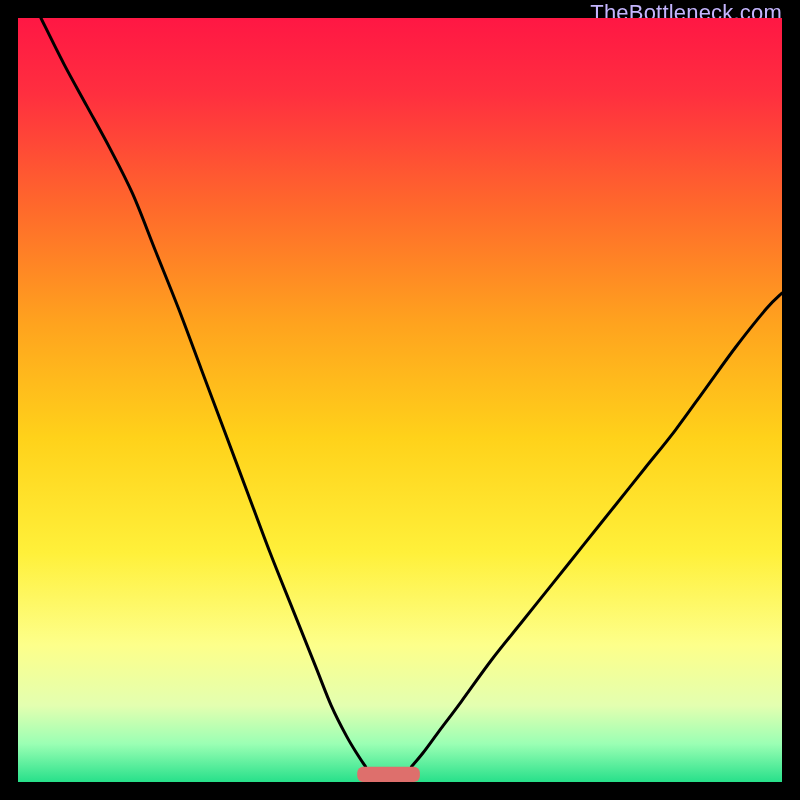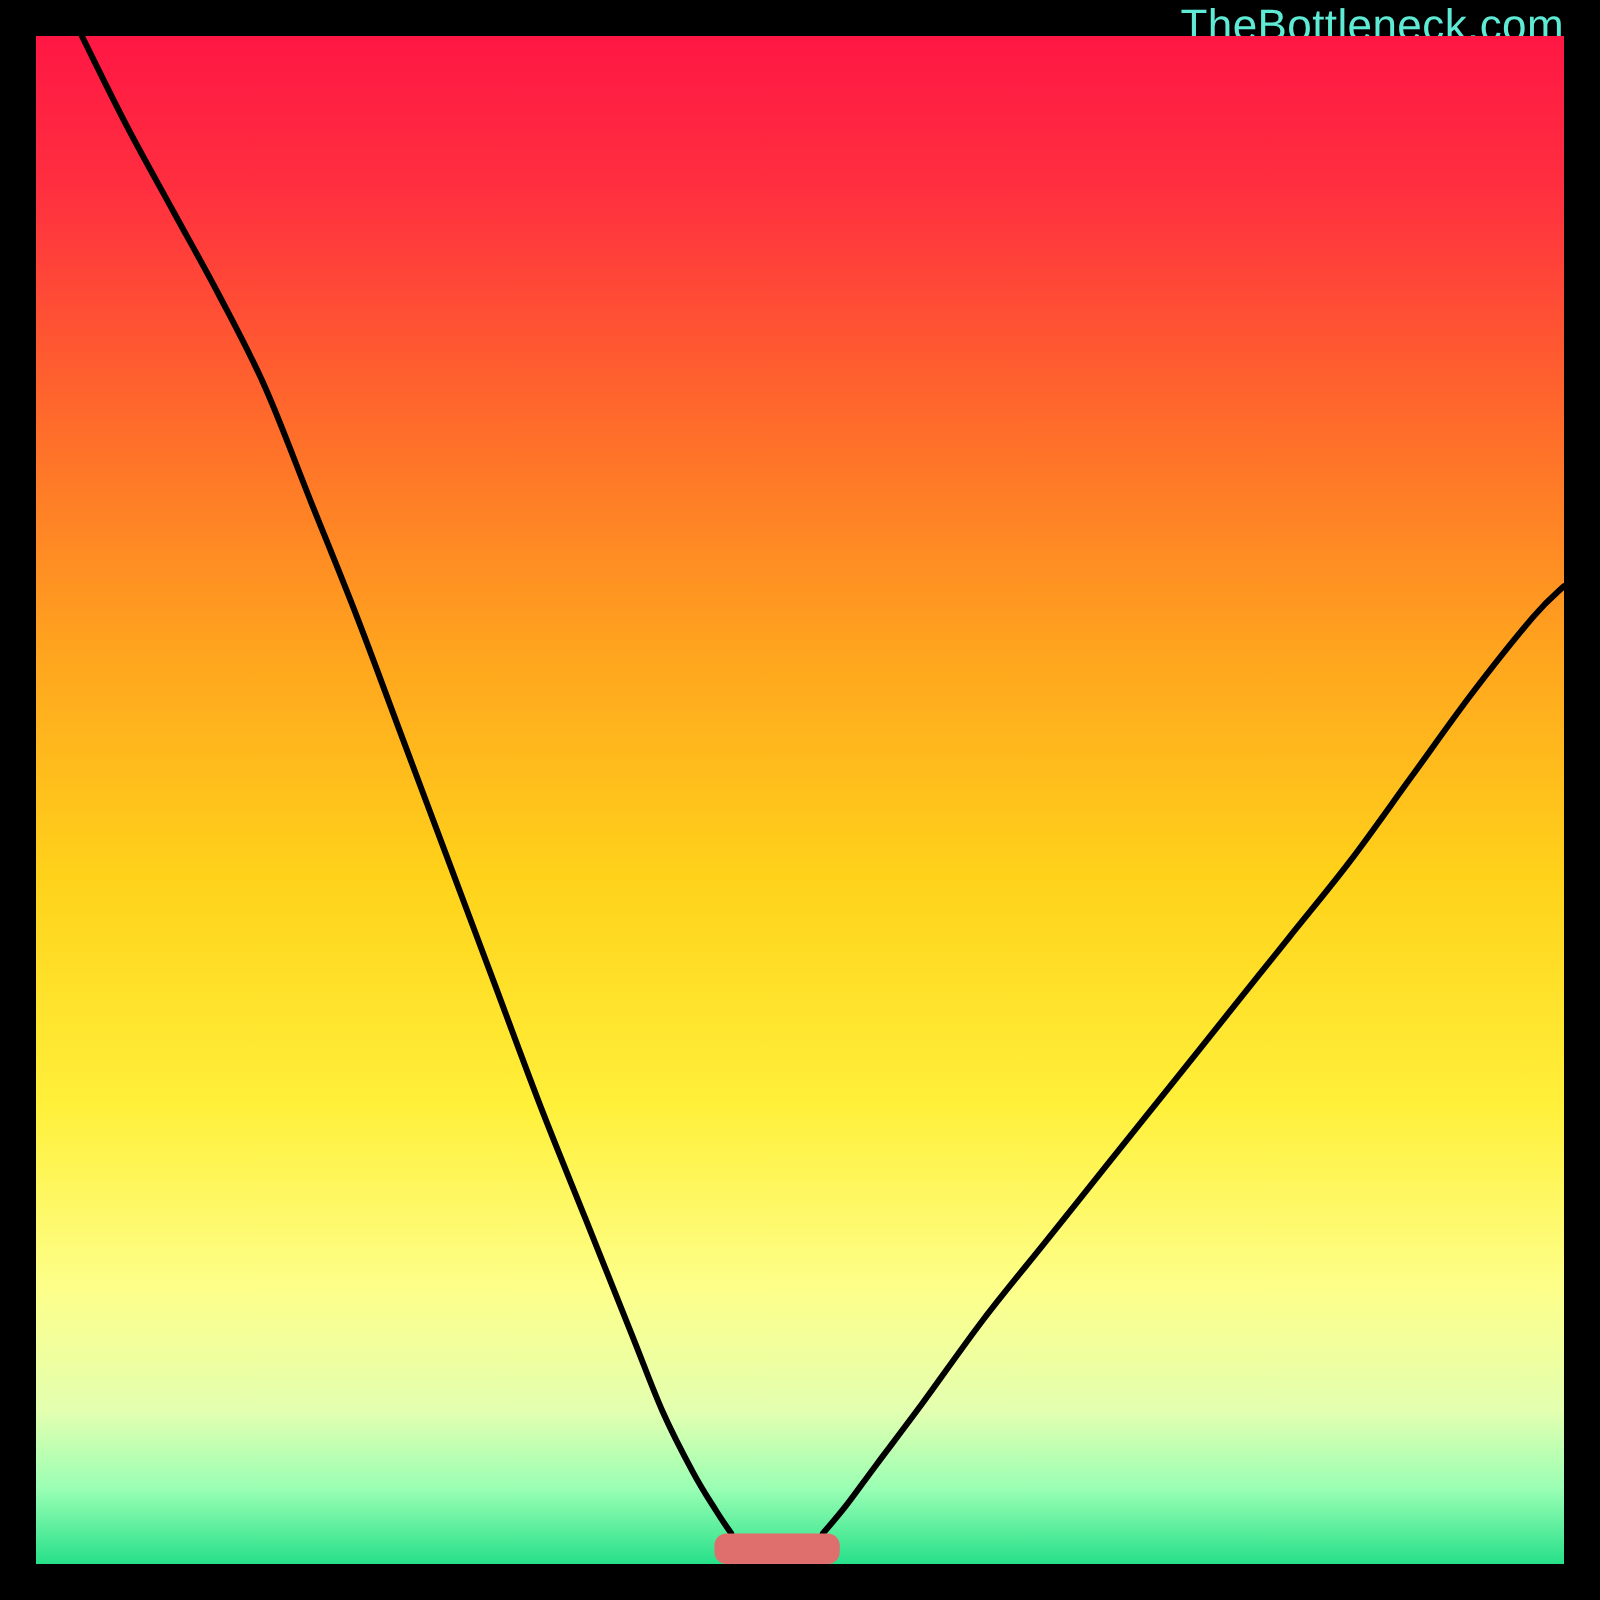--- a/index.html
+++ b/index.html
@@ -23,21 +23,21 @@
     position: absolute;
     left: 0;
     top: 0;
     width: 764px;
     height: 764px;
   }
   .watermark {
     position: absolute;
     top: 0;
     right: 18px;
-    color: #5eead4;
+    color: #c4b5fd;
     font-size: 22px;
     font-weight: 500;
     letter-spacing: 0.2px;
     user-select: none;
   }
 </style>
 </head>
 <body>
 
 <div class="watermark">TheBottleneck.com</div>

